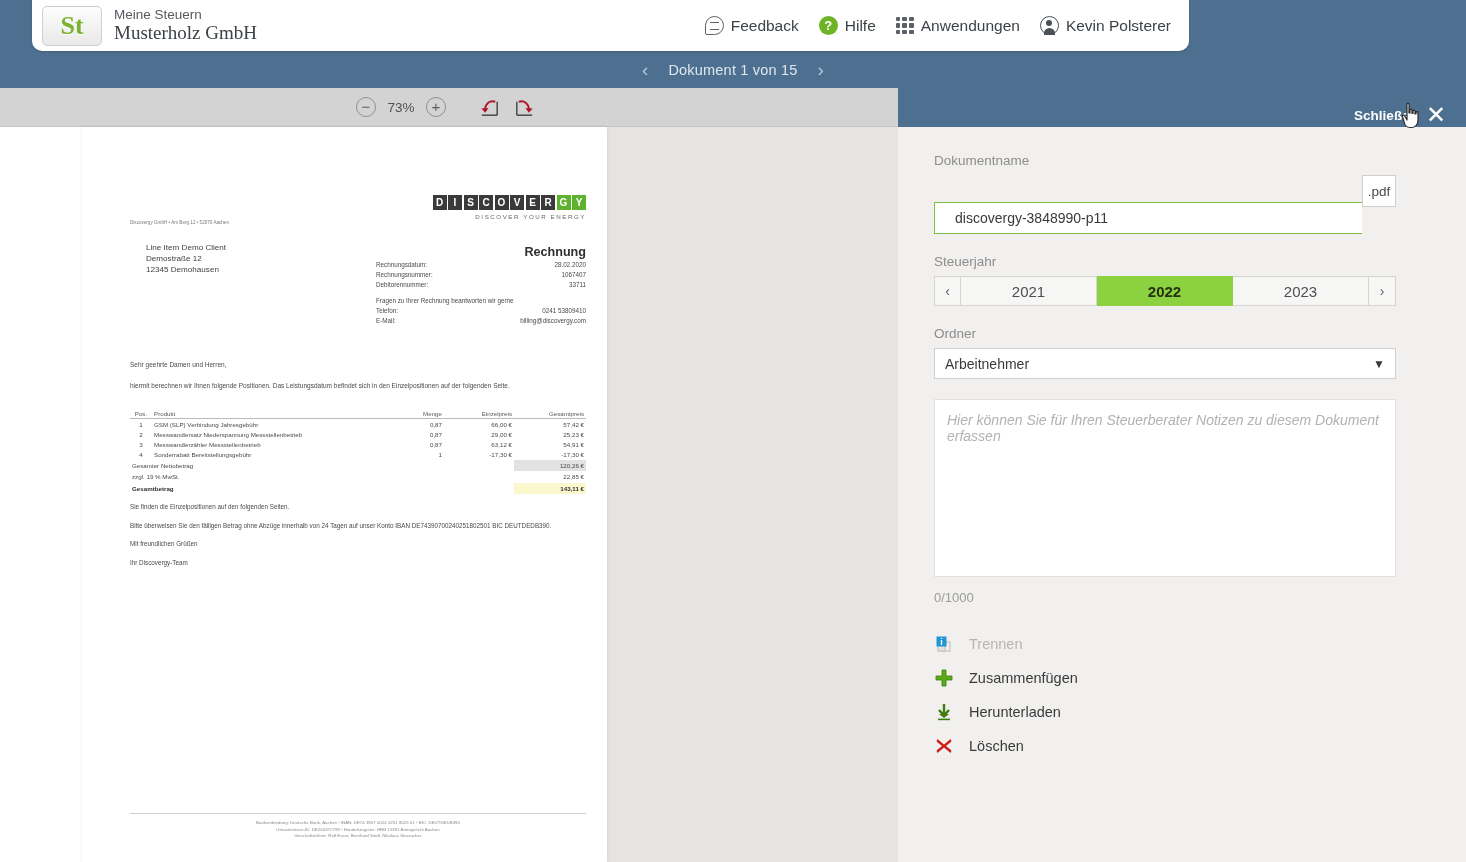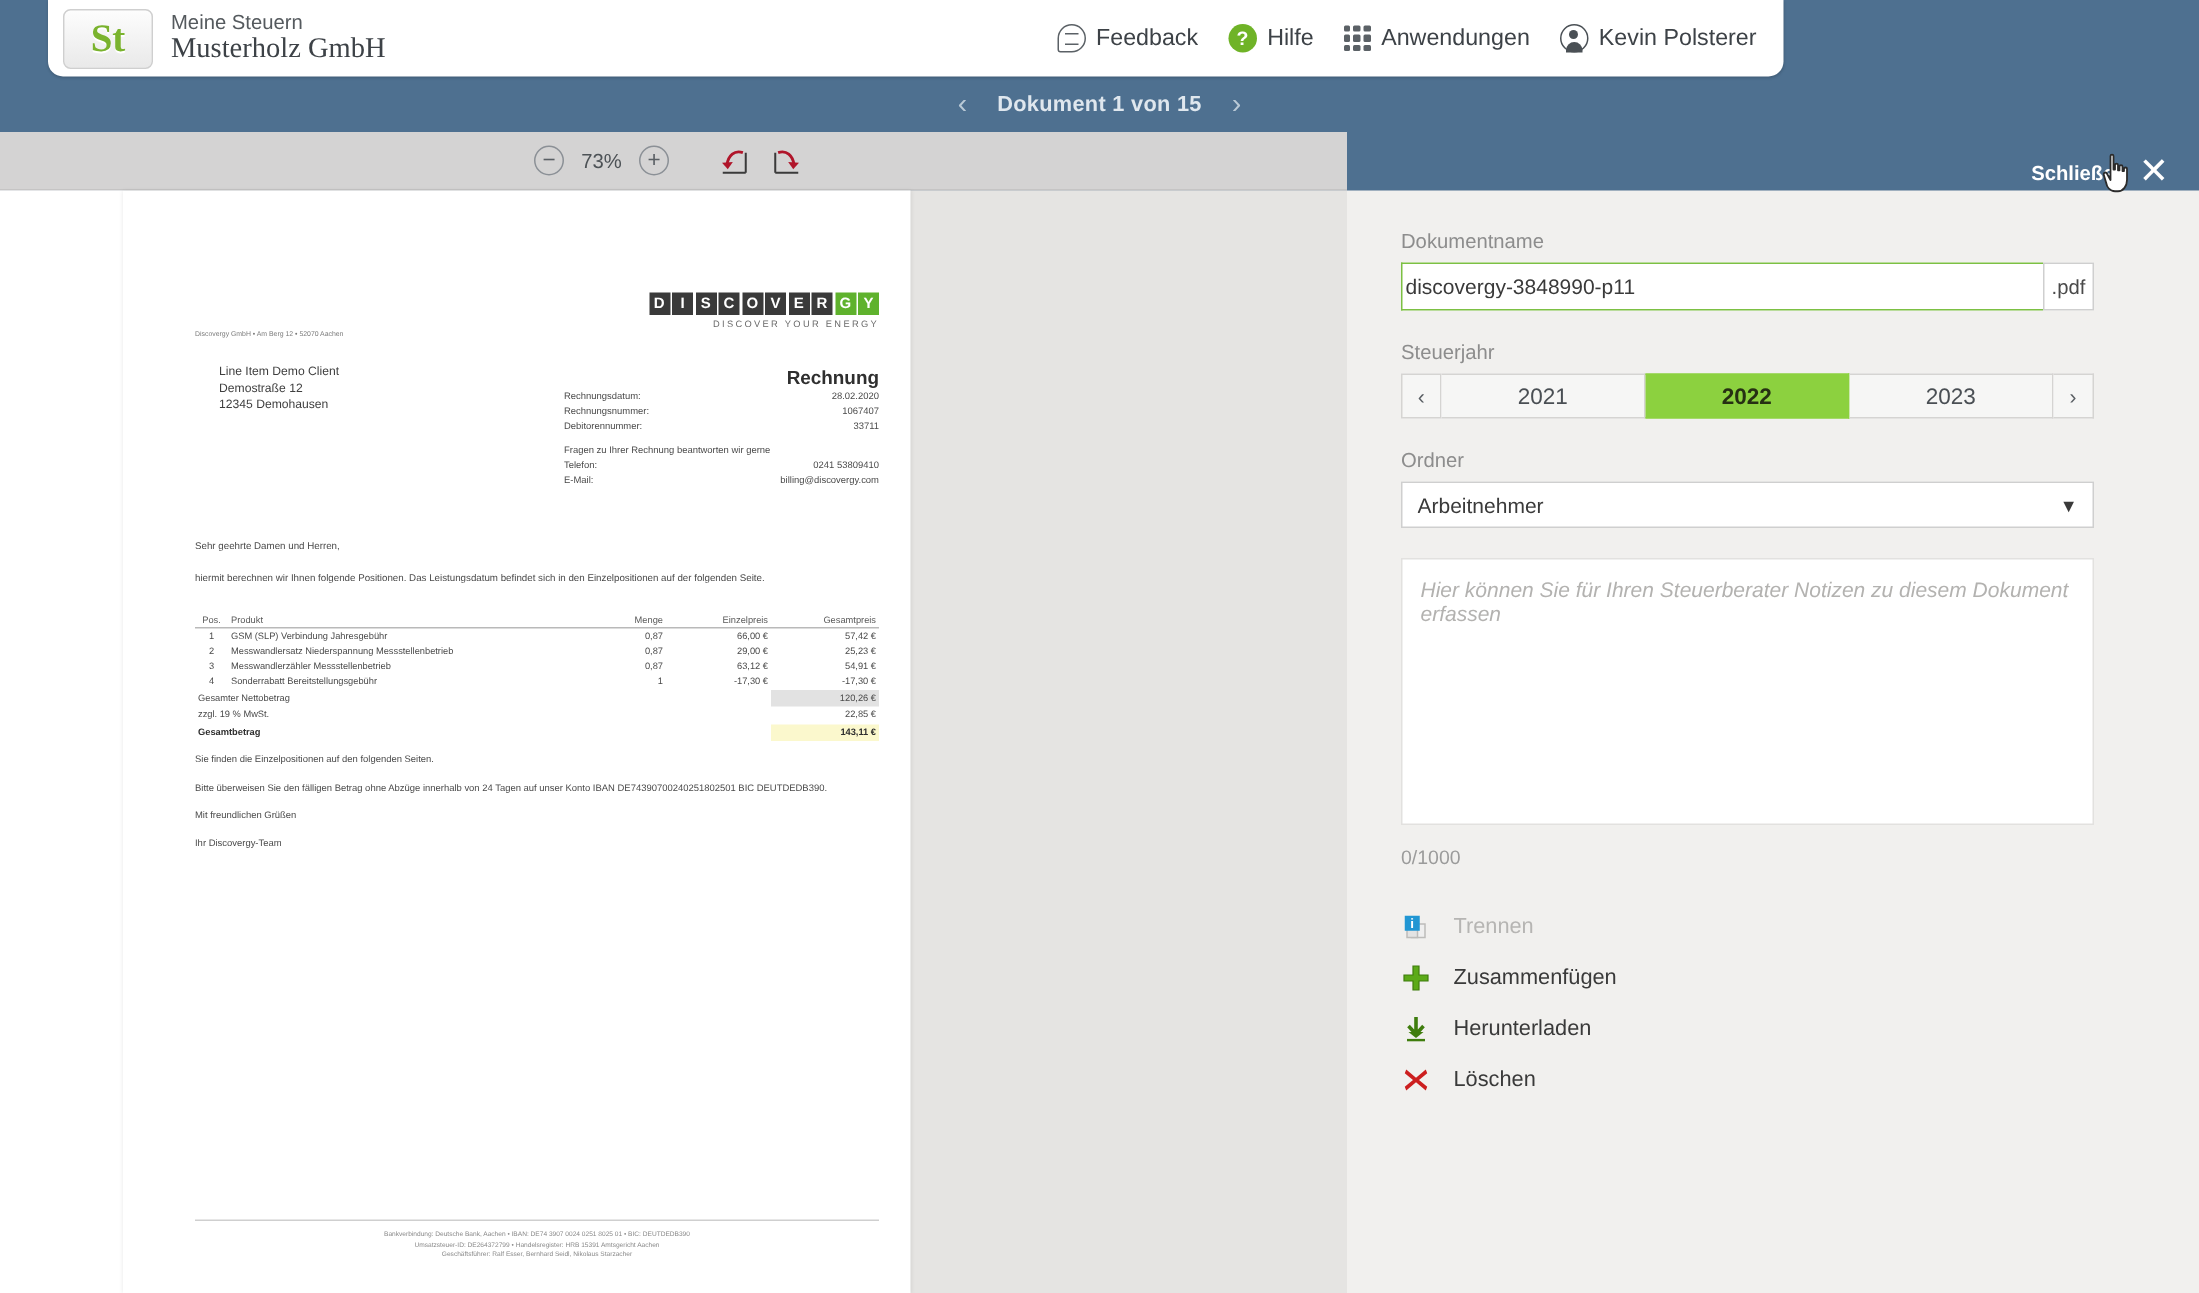--- a/index.html
+++ b/index.html
@@ -50,21 +50,21 @@
   .ic-user:before{ content:""; position:absolute; left:5.5px; top:3px; width:6px;height:6px;border-radius:50%; background:#4a5055;}
   .ic-user:after{ content:""; position:absolute; left:3px; top:10.5px; width:11px;height:7px;border-radius:6px 6px 0 0; background:#4a5055;}
 
   
   .doc-nav{
     position:absolute; left:0; top:51px; width:1466px; height:37px;
     display:flex; align-items:center; justify-content:center;
     color:#dfe7ee; font-size:14.5px;
   }
   .doc-nav .chev{ color:#b9c9d6; font-size:19px; padding:0 20px; cursor:pointer; user-select:none;}
-  .doc-nav .label{ font-weight:700; letter-spacing:.2px;}
+  .doc-nav .label{ font-weight:400; letter-spacing:.2px;}
 
   
   .viewer-toolbar{
     position:absolute; left:0; top:88px; width:898px; height:39px;
     background:#d4d3d3;
     display:flex; align-items:center; justify-content:center;
     border-bottom:1px solid #c5c4c4;
   }
   .zoom-group{ display:flex; align-items:center; gap:9px; margin-right:26px;}
   .round-btn{
@@ -143,22 +143,22 @@
   .close-x{ font-size:24px; font-weight:300; line-height:1; }
 
   .panel{
     position:absolute; left:898px; top:127px; width:568px; height:735px;
     background:#f1f0ee; padding:26px 70px 0 36px;
   }
   .fld-label{ font-size:13.5px; color:#8d8d8d; margin-bottom:7px;}
   .name-row{ display:flex; align-items:stretch; margin-bottom:20px;}
   .name-input{
     flex:1; height:32px; border:1.6px solid #7cc043; border-right:none;
-    background:#fff; font-size:14px; color:#3a3a3a; padding:0 2px;
-    font-family:"Liberation Sans", sans-serif; outline:none;
+    background:#fff; font-size:14px; color:#3a3a3a; padding:0 20px;
+    font-family:"Liberation Sans", sans-serif; outline:none;margin-top:27px;
   }
   .name-ext{
     width:34px; height:32px; border:1px solid #cfcfcf; background:#fff;
     display:flex; align-items:center; justify-content:center;
     font-size:13.5px; color:#4a4a4a;
   }
 
   .year-row{ display:flex; height:30px; margin-bottom:20px; }
   .year-arrow{
     width:27px; background:#f6f6f5; border:1px solid #d5d4d2;

